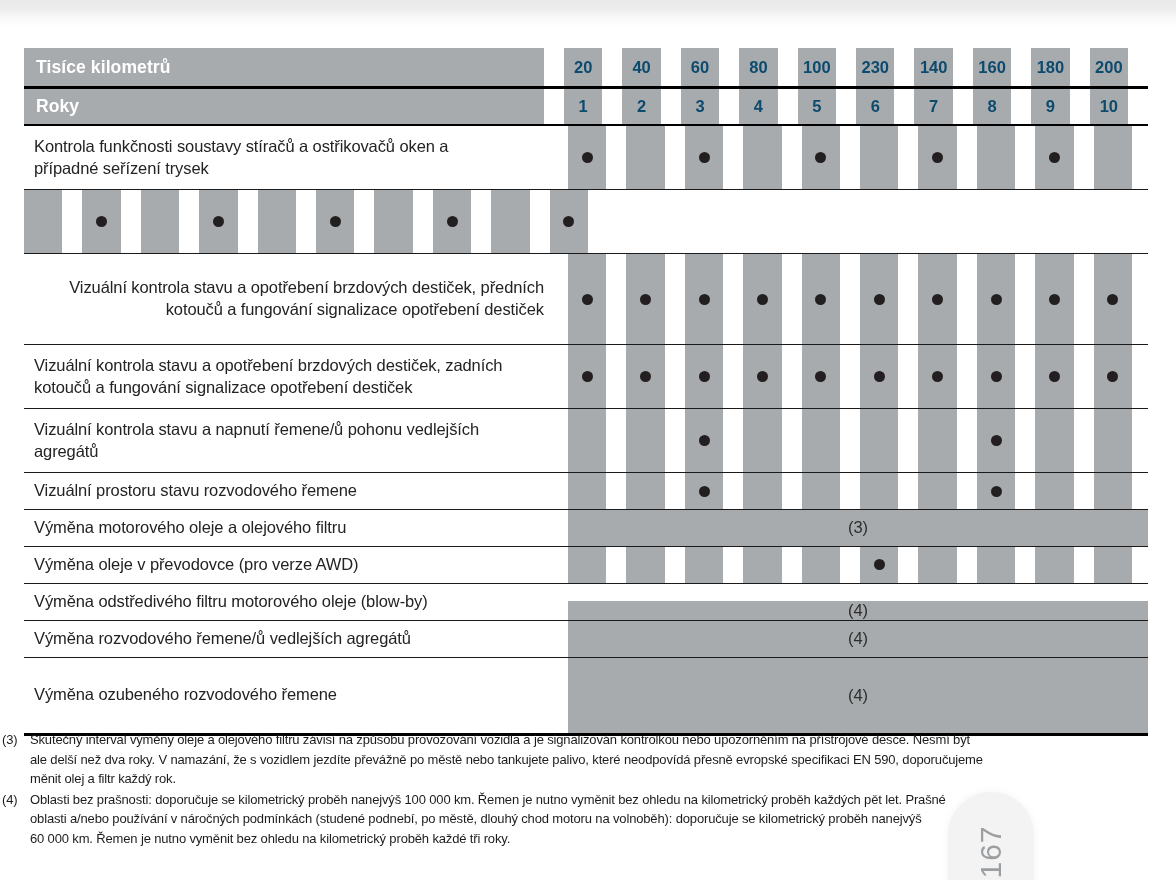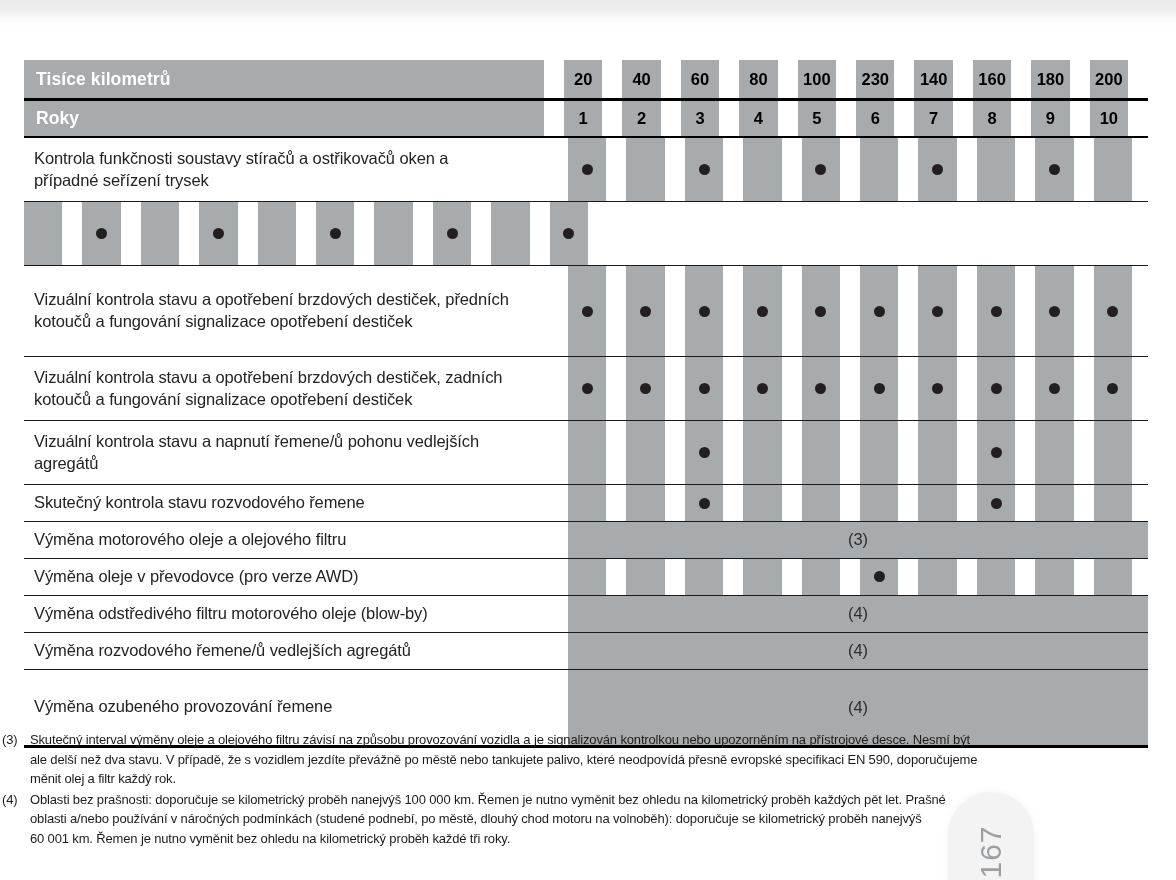--- a/index.html
+++ b/index.html
@@ -4,21 +4,21 @@
 <style>
   html,body{margin:0;padding:0;}
   .page{
     position:relative; width:1176px; height:880px; background:#ffffff;
     overflow:hidden; font-family:"Liberation Sans", sans-serif;
   }
   .top-strip{
     position:absolute; left:0; top:0; width:1176px; height:30px;
     background:linear-gradient(to bottom,#eaeaea 0px,#ededed 9px,#f9f9f9 18px,#ffffff 27px);
   }
-  .sched{ position:absolute; left:24px; top:60px; width:1124px; }
+  .sched{ position:absolute; left:24px; top:48px; width:1124px; }
   .t-row{ display:flex; align-items:stretch; border-bottom:1.5px solid #1a1a1a; }
   .t-row--h1{ border-bottom:3px solid #000; }
   .t-row--h2{ border-bottom:2px solid #000; }
   .t-row--last{ border-bottom:3px solid #000; }
   .t-label-head{
     width:492px; padding:0 16px 0 12px; margin-right:20px;
     background:var(--gray); color:#ffffff; font-weight:bold; font-size:17.5px;
     display:flex; align-items:center; letter-spacing:0.1px;
   }
   .t-row--h1 .t-label-head{ min-height:38px; }
@@ -27,21 +27,21 @@
     width:510px; padding:7px 24px 7px 10px; margin-right:0;
     color:#232323; font-size:16.5px; line-height:1.33;
     display:flex; align-items:center; letter-spacing:-0.1px;
   }
   .t-cells{ width:580px; display:flex; }
   .t-col{
     width:40px; margin-right:20px; background:var(--gray);
     display:flex; align-items:center; justify-content:center;
   }
   .t-col:last-child{ margin-right:16px; }
-  .t-col--head{ color:#000000; font-weight:bold; font-size:16.5px; }
+  .t-col--head{ color:#0c4a6e; font-weight:bold; font-size:16.5px; }
   .dot{ width:11px; height:11px; border-radius:50%; background:#231f20; }
   .t-merged{
     width:580px; background:var(--gray); color:#2e2e2e; font-size:16.5px;
     display:flex; align-items:center; justify-content:center;
   }
   .footnotes{
     position:absolute; left:2px; top:730px; width:1172px;
     font-size:13px; color:#1c1c1c; letter-spacing:-0.15px;
   }
   .footnote{ display:flex; margin-bottom:1px; }
@@ -138,21 +138,21 @@
             <div class="t-col"></div>
             <div class="t-col">
               <div class="dot"></div>
             </div>
             <div class="t-col"></div>
             <div class="t-col">
               <div class="dot"></div>
             </div>
           </div>
         </div>
-        <div class="t-row t-row--body" style="min-height: 90px;">
+        <div class="t-row t-row--body" style="min-height: 90px; text-align: right;">
           <div class="t-label">Vizuální kontrola stavu a opotřebení brzdových destiček, předních kotoučů a fungování signalizace opotřebení destiček</div>
           <div class="t-cells">
             <div class="t-col">
               <div class="dot"></div>
             </div>
             <div class="t-col">
               <div class="dot"></div>
             </div>
             <div class="t-col">
               <div class="dot"></div>
@@ -228,21 +228,21 @@
             <div class="t-col"></div>
             <div class="t-col"></div>
             <div class="t-col">
               <div class="dot"></div>
             </div>
             <div class="t-col"></div>
             <div class="t-col"></div>
           </div>
         </div>
         <div class="t-row t-row--body" style="min-height: 36px;">
-          <div class="t-label">Skutečný kontrola stavu rozvodového řemene</div>
+          <div class="t-label">Vizuální prostoru stavu rozvodového řemene</div>
           <div class="t-cells">
             <div class="t-col"></div>
             <div class="t-col"></div>
             <div class="t-col">
               <div class="dot"></div>
             </div>
             <div class="t-col"></div>
             <div class="t-col"></div>
             <div class="t-col"></div>
             <div class="t-col"></div>
@@ -267,50 +267,50 @@
             <div class="t-col"></div>
             <div class="t-col">
               <div class="dot"></div>
             </div>
             <div class="t-col"></div>
             <div class="t-col"></div>
             <div class="t-col"></div>
             <div class="t-col"></div>
           </div>
         </div>
-        <div class="t-row t-row--body" style="min-height: 35px;">
+        <div class="t-row t-row--body" style="min-height: 35px; align-items: flex-end;">
           <div class="t-label">Výměna odstředivého filtru motorového oleje (blow-by)</div>
           <div class="t-merged">(4)</div>
         </div>
         <div class="t-row t-row--body" style="min-height: 35px;">
           <div class="t-label">Výměna rozvodového řemene/ů vedlejších agregátů</div>
           <div class="t-merged">(4)</div>
         </div>
         <div class="t-row t-row--body t-row--last" style="min-height: 75px;">
-          <div class="t-label">Výměna ozubeného provozování řemene</div>
+          <div class="t-label">Výměna ozubeného rozvodového řemene</div>
           <div class="t-merged">(4)</div>
         </div>
       </div>
   </div>
 
   <div class="footnotes" id="footnotes">
       <div class="footnote">
         <div class="fn-marker">(3)</div>
         <div class="fn-lines">
           <div class="fn-line">Skutečný interval výměny oleje a olejového filtru závisí na způsobu provozování vozidla a je signalizován kontrolkou nebo upozorněním na přístrojové desce. Nesmí být</div>
-          <div class="fn-line">ale delší než dva stavu. V případě, že s vozidlem jezdíte převážně po městě nebo tankujete palivo, které neodpovídá přesně evropské specifikaci EN 590, doporučujeme</div>
+          <div class="fn-line">ale delší než dva roky. V namazání, že s vozidlem jezdíte převážně po městě nebo tankujete palivo, které neodpovídá přesně evropské specifikaci EN 590, doporučujeme</div>
           <div class="fn-line">měnit olej a filtr každý rok.</div>
         </div>
       </div>
       <div class="footnote">
         <div class="fn-marker">(4)</div>
         <div class="fn-lines">
           <div class="fn-line">Oblasti bez prašnosti: doporučuje se kilometrický proběh nanejvýš 100 000 km. Řemen je nutno vyměnit bez ohledu na kilometrický proběh každých pět let. Prašné</div>
           <div class="fn-line">oblasti a/nebo používání v náročných podmínkách (studené podnebí, po městě, dlouhý chod motoru na volnoběh): doporučuje se kilometrický proběh nanejvýš</div>
-          <div class="fn-line">60 001 km. Řemen je nutno vyměnit bez ohledu na kilometrický proběh každé tři roky.</div>
+          <div class="fn-line">60 000 km. Řemen je nutno vyměnit bez ohledu na kilometrický proběh každé tři roky.</div>
         </div>
       </div>
     </div>
 
   <div class="page-tab">
     <span>167</span>
   </div>
 </div>
 
 </body></html>

